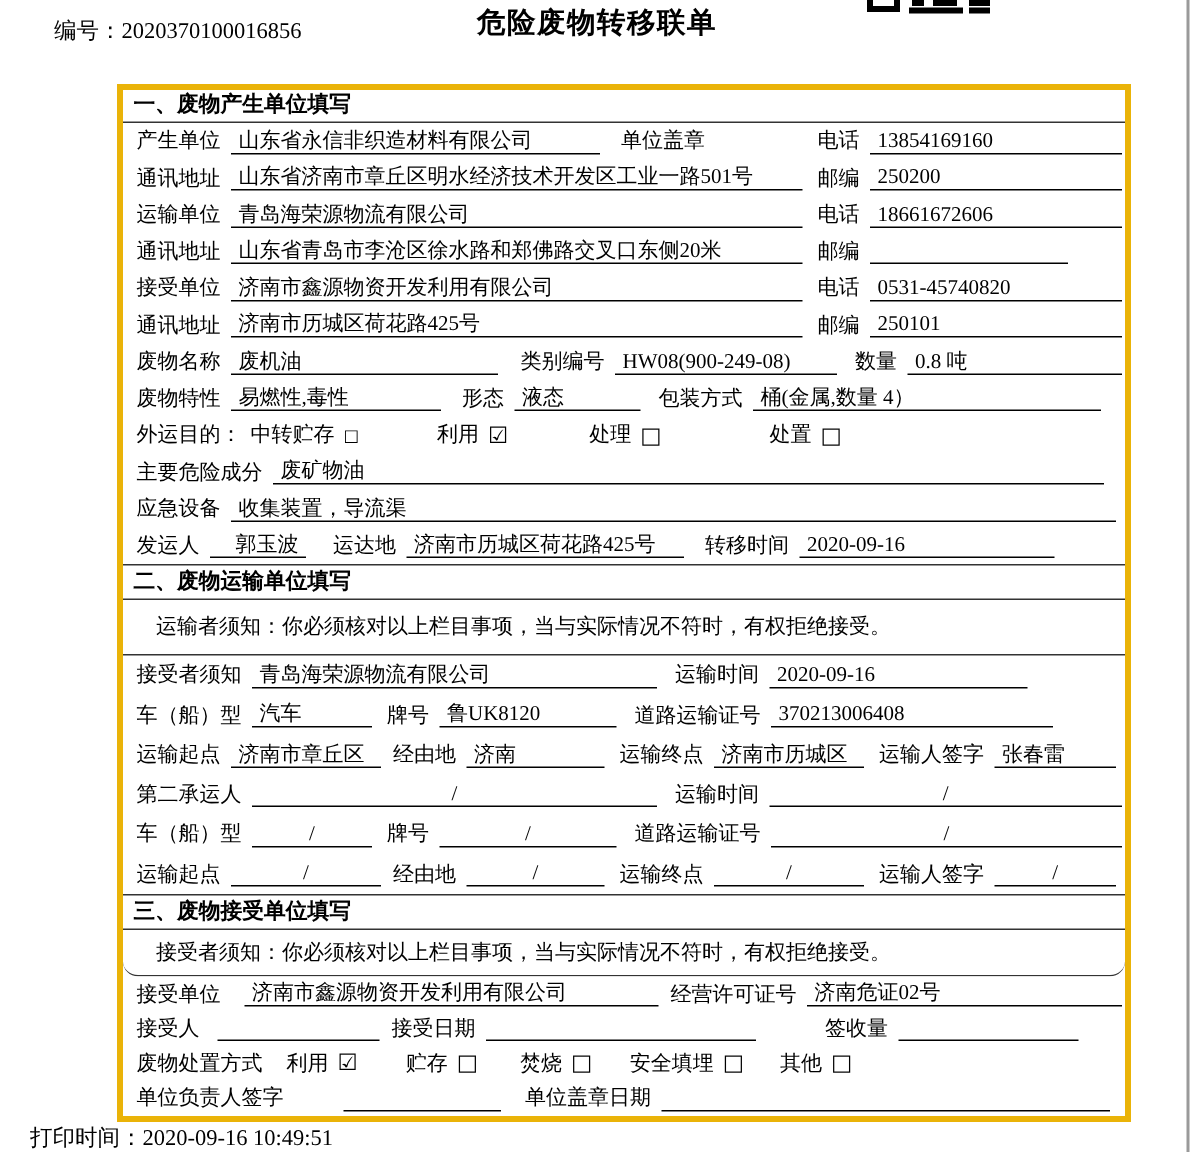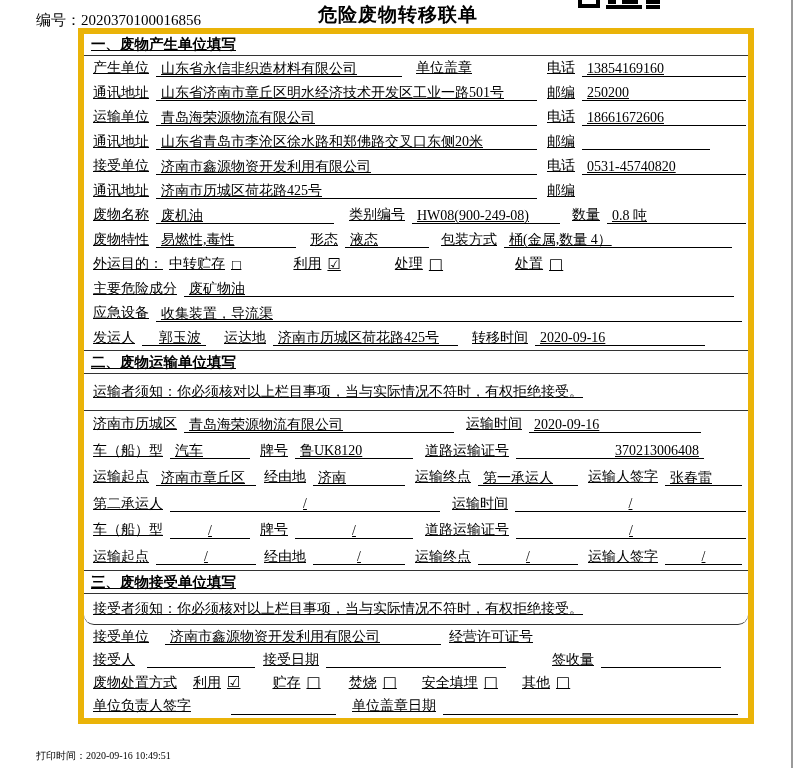--- a/index.html
+++ b/index.html
@@ -13,46 +13,46 @@
     font-family:"Liberation Sans","DejaVu Sans",sans-serif;
     font-weight:bold;font-size:19px;letter-spacing:1px;
   }
   .page-edge{position:absolute;left:791px;top:0;width:2px;height:768px;background:#9a9a9a;}
   
   .qr{position:absolute;left:578px;top:0;width:84px;height:9px;}
   .qr .b{position:absolute;background:#000;}
   .qr .finder{position:absolute;left:0;top:0;width:14px;height:4px;border:4px solid #000;border-top:none;background:#fff;}
   
   .form-table{
-    position:absolute;left:78px;top:28px;width:676px;box-sizing:border-box;
-    border:6px solid #eab308;background:#fff;font-size:14px;text-decoration:underline;
+    position:absolute;left:78px;top:56px;width:676px;box-sizing:border-box;
+    border:4px solid #eab308;background:#fff;font-size:14px;
   }
   .sec-header{
     font-family:"Liberation Sans","DejaVu Sans",sans-serif;font-weight:bold;
     font-size:14.5px;height:21px;line-height:21px;padding:0 7px;
     border-bottom:1px solid #333;white-space:nowrap;
   }
   .sec-header.mid{border-top:1px solid #333;height:22px;line-height:22px;}
-  .notice{display:flex;align-items:center;height:36px;padding:0 9px;border-bottom:1px solid #333;white-space:nowrap;}
+  .notice{display:flex;align-items:center;height:36px;padding:0 22px;border-bottom:1px solid #333;white-space:nowrap;}
   .notice.n3{height:30px;border-radius:10px;}
   .r{display:flex;align-items:center;height:24.5px;padding:0 2px 0 9px;}
   .r.s2{height:26.5px;}
   .r.s3{height:23.2px;}
   .lg{flex:0 0 454px;display:flex;align-items:center;}
   .rg{flex:1;display:flex;align-items:center;}
   .lbl{white-space:nowrap;}
   .val{
     height:17px;line-height:17px;border-bottom:1px solid #000;
     white-space:nowrap;padding:0 5px;box-sizing:border-box;margin-left:7px;overflow:hidden;
   }
   .grow{flex:1 1 auto;}
   .ctr{text-align:center;}
   .cb{font-family:"DejaVu Sans",sans-serif;font-size:15px;margin-left:6px;line-height:1;}
   .cb-sm{font-size:11px;}
-  .footer-print{position:absolute;left:36px;top:749px;font-size:10px;white-space:nowrap;}
+  .footer-print{position:absolute;left:20px;top:749px;font-size:15px;white-space:nowrap;}
 </style>
 </head>
 <body>
 
 <div class="serial"><span>编号：</span><span>2020370100016856</span></div>
 <div class="doc-title">危险废物转移联单</div>
 
 <div class="qr">
   <span class="finder"></span>
   <span class="b" style="left:30px;top:0;width:8px;height:4px;"></span>
@@ -124,20 +124,21 @@
     </div>
   </div>
 
   <div class="r">
     <div class="lg">
       <span class="lbl">通讯地址</span>
       <span class="val grow" style="margin-right:10px;">济南市历城区荷花路425号</span>
     </div>
     <div class="rg">
       <span class="lbl">邮编</span>
+      <span class="val grow">250101</span>
     </div>
   </div>
 
   <div class="r">
     <span class="lbl">废物名称</span>
     <span class="val" style="flex:0 0 178px;">废机油</span>
     <span class="lbl" style="margin-left:15px;">类别编号</span>
     <span class="val" style="flex:0 0 148px;">HW08(900-249-08)</span>
     <span class="lbl" style="margin-left:12px;">数量</span>
     <span class="val grow">0.8 吨</span>
@@ -181,42 +182,42 @@
     <span class="lbl" style="margin-left:18px;">运达地</span>
     <span class="val" style="flex:0 0 185px;">济南市历城区荷花路425号</span>
     <span class="lbl" style="margin-left:14px;">转移时间</span>
     <span class="val" style="flex:0 0 170px;">2020-09-16</span>
   </div>
 
   <div class="sec-header mid">二、废物运输单位填写</div>
   <div class="notice">运输者须知：你必须核对以上栏目事项，当与实际情况不符时，有权拒绝接受。</div>
 
   <div class="r s2">
-    <span class="lbl">济南市历城区</span>
+    <span class="lbl">接受者须知</span>
     <span class="val" style="flex:0 0 270px;">青岛海荣源物流有限公司</span>
     <span class="lbl" style="margin-left:12px;">运输时间</span>
     <span class="val" style="flex:0 0 172px;">2020-09-16</span>
   </div>
 
   <div class="r s2">
     <span class="lbl">车（船）型</span>
     <span class="val" style="flex:0 0 80px;">汽车</span>
     <span class="lbl" style="margin-left:10px;">牌号</span>
     <span class="val" style="flex:0 0 118px;">鲁UK8120</span>
     <span class="lbl" style="margin-left:12px;">道路运输证号</span>
-    <span class="val" style="flex:0 0 188px;text-align:right;">370213006408</span>
+    <span class="val" style="flex:0 0 188px;">370213006408</span>
   </div>
 
   <div class="r s2">
     <span class="lbl">运输起点</span>
     <span class="val" style="flex:0 0 100px;">济南市章丘区</span>
     <span class="lbl" style="margin-left:8px;">经由地</span>
     <span class="val" style="flex:0 0 92px;">济南</span>
     <span class="lbl" style="margin-left:10px;">运输终点</span>
-    <span class="val" style="flex:0 0 100px;">第一承运人</span>
+    <span class="val" style="flex:0 0 100px;">济南市历城区</span>
     <span class="lbl" style="margin-left:10px;">运输人签字</span>
     <span class="val grow" style="margin-right:4px;">张春雷</span>
   </div>
 
   <div class="r s2">
     <span class="lbl">第二承运人</span>
     <span class="val ctr" style="flex:0 0 270px;">/</span>
     <span class="lbl" style="margin-left:12px;">运输时间</span>
     <span class="val ctr grow">/</span>
   </div>
@@ -241,20 +242,21 @@
     <span class="val ctr grow" style="margin-right:4px;">/</span>
   </div>
 
   <div class="sec-header mid">三、废物接受单位填写</div>
   <div class="notice n3">接受者须知：你必须核对以上栏目事项，当与实际情况不符时，有权拒绝接受。</div>
 
   <div class="r s3">
     <span class="lbl">接受单位</span>
     <span class="val" style="flex:0 0 276px;margin-left:16px;">济南市鑫源物资开发利用有限公司</span>
     <span class="lbl" style="margin-left:8px;">经营许可证号</span>
+    <span class="val grow">济南危证02号</span>
   </div>
 
   <div class="r s3">
     <span class="lbl">接受人</span>
     <span class="val" style="flex:0 0 108px;margin-left:12px;"></span>
     <span class="lbl" style="margin-left:8px;">接受日期</span>
     <span class="val" style="flex:0 0 180px;"></span>
     <span class="lbl" style="margin-left:46px;">签收量</span>
     <span class="val" style="flex:0 0 120px;"></span>
     <span style="flex:0 0 28px;"></span>

